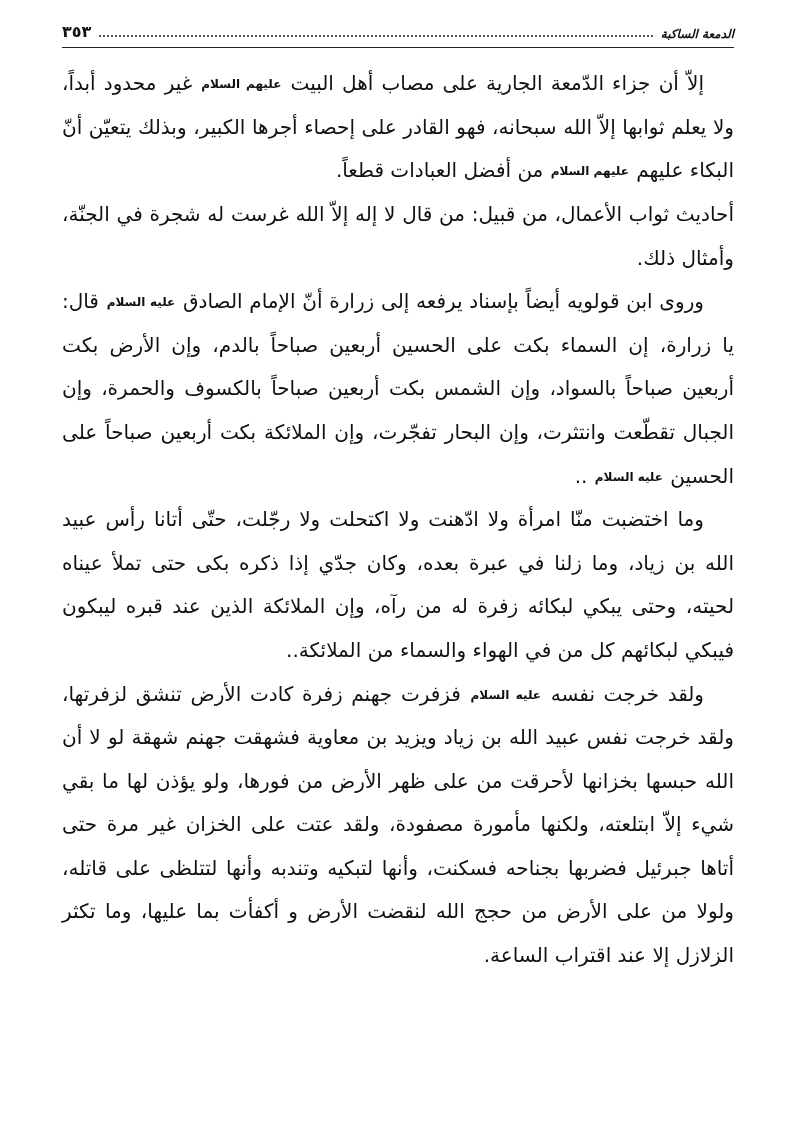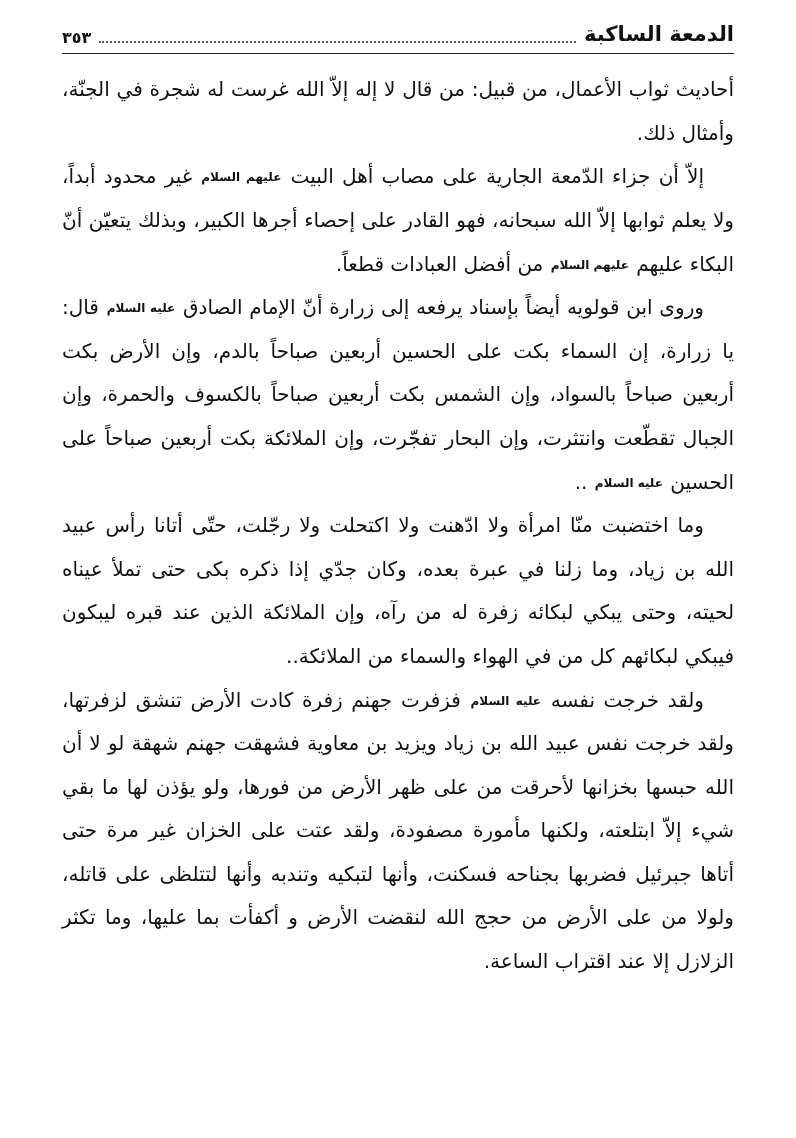--- a/index.html
+++ b/index.html
@@ -20,24 +20,25 @@
     overflow: hidden;
   }
   
   .running-head {
     display: flex;
     align-items: flex-end;
     gap: 8px;
     padding-bottom: 6px;
   }
   .head-title {
-    font-size: 21px;
+    font-size: 12px;
     font-weight: bold;
     white-space: nowrap;
     line-height: 1.2;
+    font-style: italic;
   }
   .head-leader {
     flex: 1 1 auto;
     border-bottom: 2px dotted #555;
     height: 0;
     margin-bottom: 4px;
   }
   .head-page-number {
     font-size: 16px;
     font-weight: bold;
@@ -77,20 +78,20 @@
 
   <div class="running-head">
     <span class="head-title">الدمعة الساكبة</span>
     <span class="head-leader"></span>
     <span class="head-page-number">٣٥٣</span>
   </div>
 
   <div class="head-rule"></div>
 
   <div class="page-body">
+      <p class="para indent"><span>إلاّ أن جزاء الدّمعة الجارية على مصاب أهل البيت </span><span class="honorific">عليهم السلام</span><span> غير محدود أبداً، ولا يعلم ثوابها إلاّ الله سبحانه، فهو القادر على إحصاء أجرها الكبير، وبذلك يتعيّن أنّ البكاء عليهم </span><span class="honorific">عليهم السلام</span><span> من أفضل العبادات قطعاً.</span></p>
       <p class="para"><span>أحاديث ثواب الأعمال، من قبيل: من قال لا إله إلاّ الله غرست له شجرة في الجنّة، وأمثال ذلك.</span></p>
-      <p class="para indent"><span>إلاّ أن جزاء الدّمعة الجارية على مصاب أهل البيت </span><span class="honorific">عليهم السلام</span><span> غير محدود أبداً، ولا يعلم ثوابها إلاّ الله سبحانه، فهو القادر على إحصاء أجرها الكبير، وبذلك يتعيّن أنّ البكاء عليهم </span><span class="honorific">عليهم السلام</span><span> من أفضل العبادات قطعاً.</span></p>
       <p class="para indent"><span>وروى ابن قولويه أيضاً بإسناد يرفعه إلى زرارة أنّ الإمام الصادق </span><span class="honorific">عليه السلام</span><span> قال: يا زرارة، إن السماء بكت على الحسين أربعين صباحاً بالدم، وإن الأرض بكت أربعين صباحاً بالسواد، وإن الشمس بكت أربعين صباحاً بالكسوف والحمرة، وإن الجبال تقطّعت وانتثرت، وإن البحار تفجّرت، وإن الملائكة بكت أربعين صباحاً على الحسين </span><span class="honorific">عليه السلام</span><span> ..</span></p>
       <p class="para indent"><span>وما اختضبت منّا امرأة ولا ادّهنت ولا اكتحلت ولا رجّلت، حتّى أتانا رأس عبيد الله بن زياد، وما زلنا في عبرة بعده، وكان جدّي إذا ذكره بكى حتى تملأ عيناه لحيته، وحتى يبكي لبكائه زفرة له من رآه، وإن الملائكة الذين عند قبره ليبكون فيبكي لبكائهم كل من في الهواء والسماء من الملائكة..</span></p>
       <p class="para indent"><span>ولقد خرجت نفسه </span><span class="honorific">عليه السلام</span><span> فزفرت جهنم زفرة كادت الأرض تنشق لزفرتها، ولقد خرجت نفس عبيد الله بن زياد ويزيد بن معاوية فشهقت جهنم شهقة لو لا أن الله حبسها بخزانها لأحرقت من على ظهر الأرض من فورها، ولو يؤذن لها ما بقي شيء إلاّ ابتلعته، ولكنها مأمورة مصفودة، ولقد عتت على الخزان غير مرة حتى أتاها جبرئيل فضربها بجناحه فسكنت، وأنها لتبكيه وتندبه وأنها لتتلظى على قاتله، ولولا من على الأرض من حجج الله لنقضت الأرض و أكفأت بما عليها، وما تكثر الزلازل إلا عند اقتراب الساعة.</span></p>
     </div>
 
 </div>
 
 </body></html>

